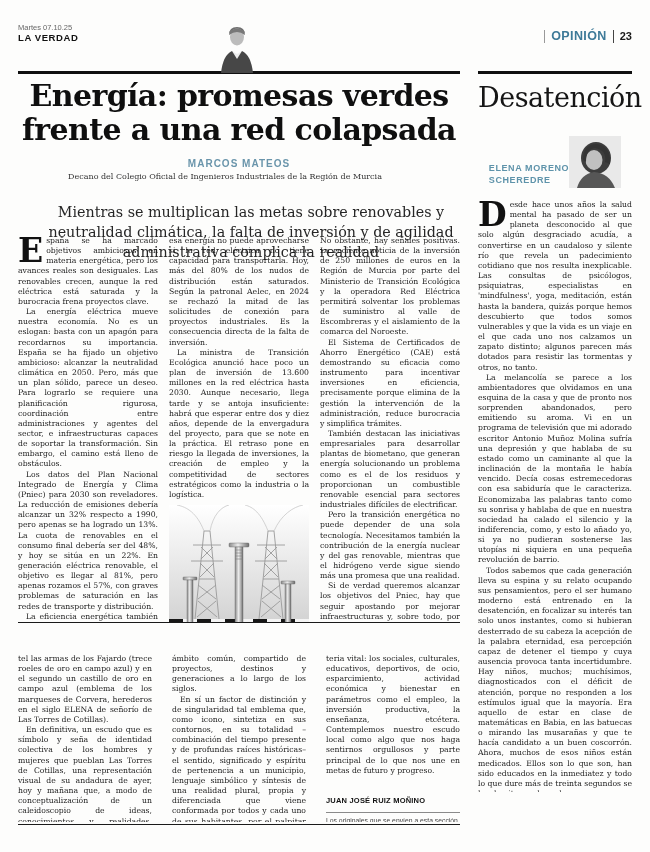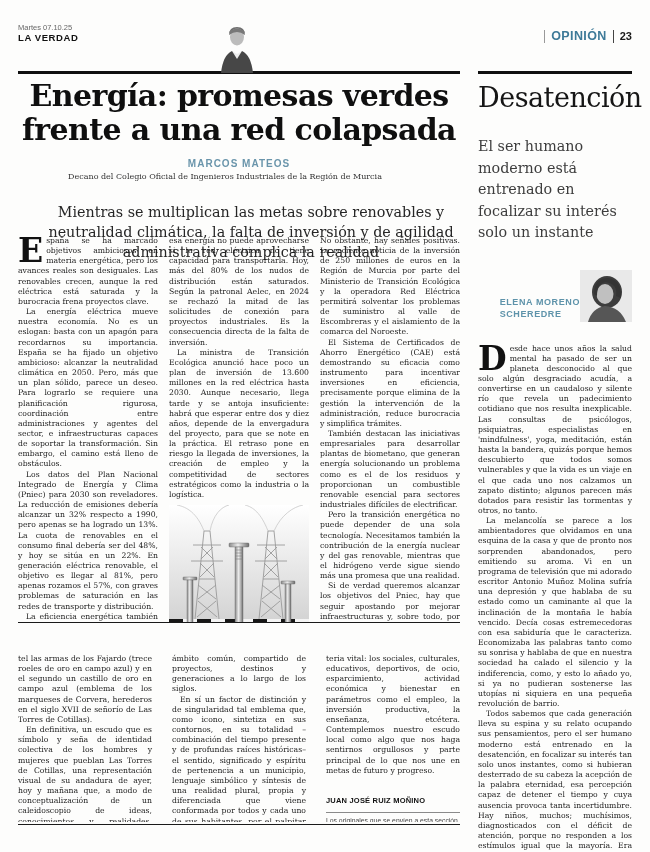--- a/index.html
+++ b/index.html
@@ -44,21 +44,21 @@
   .lcol p{margin:0;text-indent:8px;}
   .lcol p.first{text-indent:0;}
   .signature{font:800 7.5px "Liberation Sans",sans-serif;color:#111;margin-top:20px;letter-spacing:.2px;}
   .foot-rule{border:none;border-top:1px solid #8a8a8a;margin:7px 0 4px 0;}
   .footnote{font:6.8px/8.8px "Liberation Sans",sans-serif;color:#444;text-align:left;}
 
   
   .opinion{position:absolute;left:478px;top:84px;width:154px;}
   .op-title{margin:0 0 24px 0;font:400 27px/28px "DejaVu Serif",serif;letter-spacing:-.5px;color:#161616;}
   .op-standfirst{margin:0 0 26px 0;font:14.3px/21.5px "DejaVu Serif",serif;color:#3d3d3d;}
-  .op-author-row{display:flex;justify-content:flex-end;align-items:flex-end;margin-bottom:22px;}
+  .op-author-row{display:flex;justify-content:center;align-items:flex-end;margin-bottom:12px;}
   .op-author{font:800 9px/12px "Liberation Sans",sans-serif;letter-spacing:.6px;color:#5e93aa;padding-bottom:2px;}
   .op-photo{width:52px;height:52px;}
   .op-body{height:592px;overflow:hidden;font:7.7px/10.15px "DejaVu Serif",serif;text-align:justify;color:#1c1c1c;}
   .op-body p{margin:0;text-indent:8px;}
   .op-body p.first{text-indent:0;}
 </style>
 </head>
 <body>
 
 <div class="page">
@@ -163,42 +163,41 @@
       <p>Pero la transición energética no puede depender de una sola tecnología. Necesitamos también la contribución de la energía nuclear y del gas renovable, mientras que el hidrógeno verde sigue siendo más una promesa que una realidad.</p>
       <p>Si de verdad queremos alcanzar los objetivos del Pniec, hay que seguir apostando por mejorar infraestructuras y, sobre todo, por agilizar la tramitación en las tres administraciones: estatal, regional y municipal. La burocracia es, hoy por hoy, un freno tan grande como la falta de inversión.</p>
 
     </div>
   </div>
 
   <div class="letters-rule"></div>
 
   <div class="letters">
     <div class="lcol">
-      <p class="first">tel las armas de los Fajardo (trece roeles de oro en campo azul) y en el segundo un castillo de oro en campo azul (emblema de los marqueses de Corvera, herederos en el siglo XVII de señorío de Las Torres de Cotillas).</p>
+      <p class="first">tel las armas de los Fajardo (trece roeles de oro en campo azul) y en el segundo un castillo de oro en campo azul (emblema de los marqueses de Corvera, herederos en el siglo ELENA de señorío de Las Torres de Cotillas).</p>
       <p>En definitiva, un escudo que es símbolo y seña de identidad colectiva de los hombres y mujeres que pueblan Las Torres de Cotillas, una representación visual de su andadura de ayer, hoy y mañana que, a modo de conceptualización de un caleidoscopio de ideas, conocimientos y realidades, condensa en sus perfiles, colores y elementos una parte significativa de la idiosincrasia de un municipio sentido y vivido como</p>
     </div>
     <div class="lcol">
       <p class="first">ámbito común, compartido de proyectos, destinos y generaciones a lo largo de los siglos.</p>
       <p>En sí un factor de distinción y de singularidad tal emblema que, como icono, sintetiza en sus contornos, en su totalidad –combinación del tiempo presente y de profundas raíces históricas– el sentido, significado y espíritu de pertenencia a un municipio, lenguaje simbólico y síntesis de una realidad plural, propia y diferenciada que viene conformada por todos y cada uno de sus habitantes, por el palpitar de su vida cotidiana en sus planos más activos de desenvolvimiento y participación, en los que fluye su ar</p>
     </div>
     <div class="lcol">
       <p class="first">teria vital: los sociales, culturales, educativos, deportivos, de ocio, esparcimiento, actividad económica y bienestar en parámetros como el empleo, la inversión productiva, la enseñanza, etcétera. Contemplemos nuestro escudo local como algo que nos haga sentirnos orgullosos y parte principal de lo que nos une en metas de futuro y progreso.</p>
       <div class="signature">JUAN JOSÉ RUIZ MOÑINO</div>
       <hr class="foot-rule">
       <div class="footnote">
         <span>Los originales que se envíen a esta sección no deberán sobrepasar 25 líneas. Estarán firmados y se hará constar el número de DNI junto con el domicilio y el número de teléfono de sus autores. También pueden enviarse por correo electrónico a </span>
       </div>
     </div>
   </div>
 
   <div class="letters-bottom-rule"></div>
 
   <aside class="opinion">
     <h2 class="op-title">Desatención</h2>
-    <p class="op-standfirst">El ser humano moderno está entrenado en focalizar su interés solo un instante</p>
     <div class="op-author-row">
       <div class="op-author">
         <div>ELENA MORENO</div>
         <div>SCHEREDRE</div>
       </div>
       <div class="op-photo">
         <svg viewBox="0 0 52 52" width="52" height="52">
           <rect width="52" height="52" fill="#e9e9e9"></rect>
           <ellipse cx="27" cy="22" rx="15" ry="16" fill="#3d3d3d"></ellipse>
           <ellipse cx="25" cy="24" rx="8.5" ry="10" fill="#c0c0c0"></ellipse>

